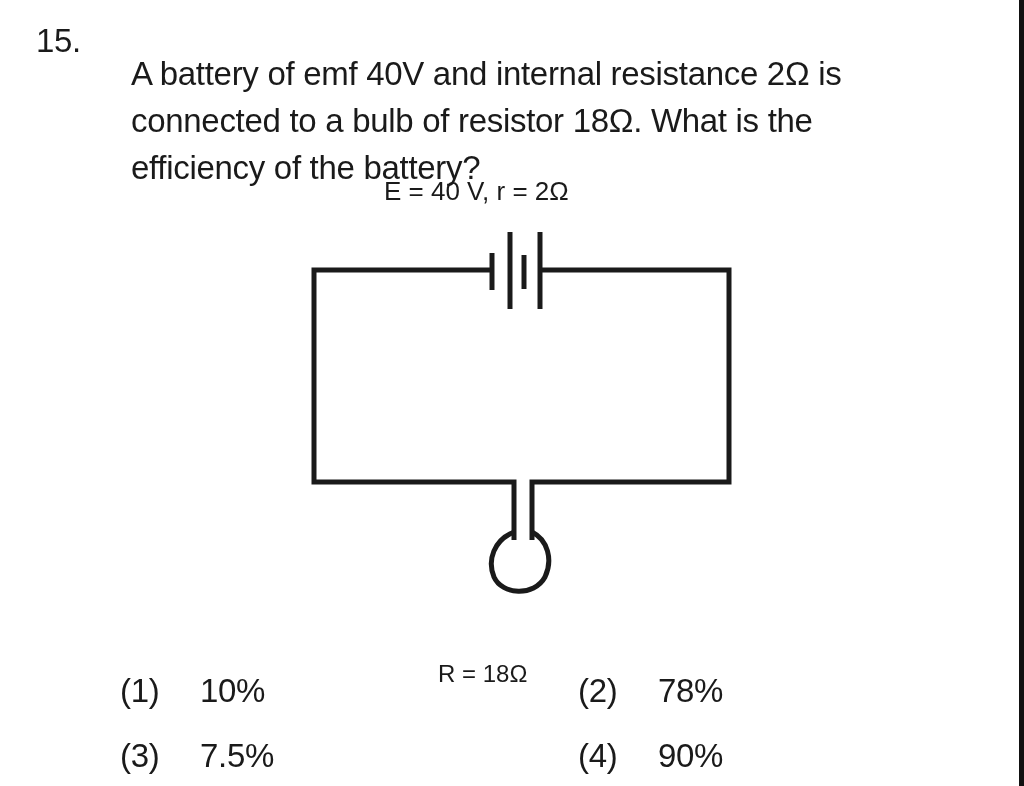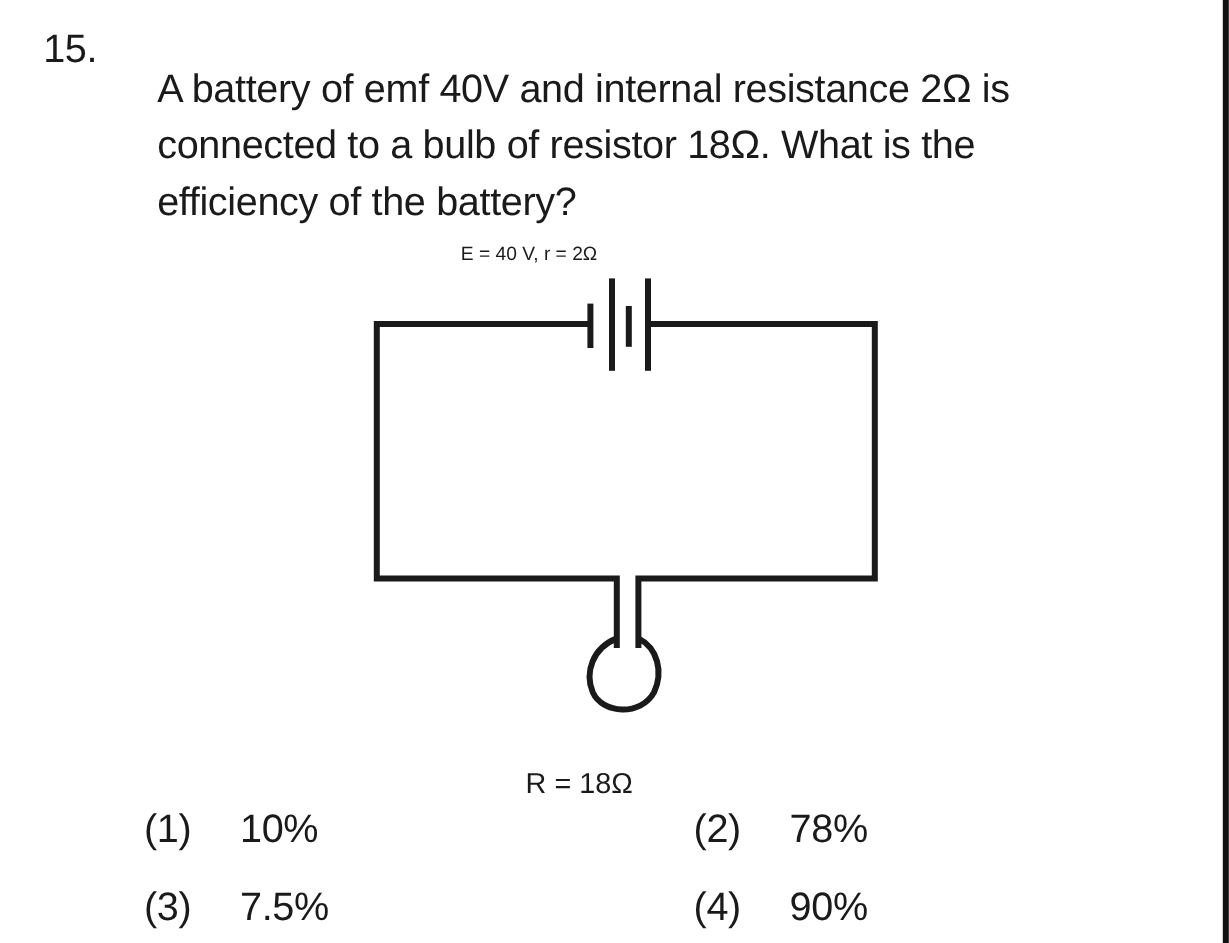--- a/index.html
+++ b/index.html
@@ -4,22 +4,22 @@
 <style>
   html, body { margin: 0; padding: 0; }
   body {
     width: 1024px; height: 786px; background: #ffffff; position: relative;
     overflow: hidden; font-family: "Liberation Sans", sans-serif; color: #1a1a1a;
   }
   .edge-strip { position: absolute; right: 0; top: 0; width: 5px; height: 786px; background: #111; }
   .q-num { position: absolute; left: 36px; top: 22px; font-size: 33px; letter-spacing: -0.3px; }
   .q-text { position: absolute; left: 131px; top: 22px; width: 880px; font-size: 33px; line-height: 47px; letter-spacing: -0.3px; margin-top: 28px; }
   .q-line { display: block; white-space: nowrap; }
-  .label-top { position: absolute; left: 384px; top: 204px; font-size: 16px; }
-  .label-bottom { position: absolute; left: 438px; top: 640px; font-size: 24px; text-align: center; }
+  .label-top { position: absolute; left: 384px; top: 176px; font-size: 26px; }
+  .label-bottom { position: absolute; left: 438px; top: 660px; font-size: 24px; text-align: center; }
   svg.circuit { position: absolute; left: 0; top: 0; }
   .opt { position: absolute; font-size: 33px; letter-spacing: -0.3px; }
   .opt .num { display: inline-block; width: 80px; }
 </style>
 </head>
 <body>
 
 <div class="edge-strip"></div>
 
 <div class="q-num">15.</div>

